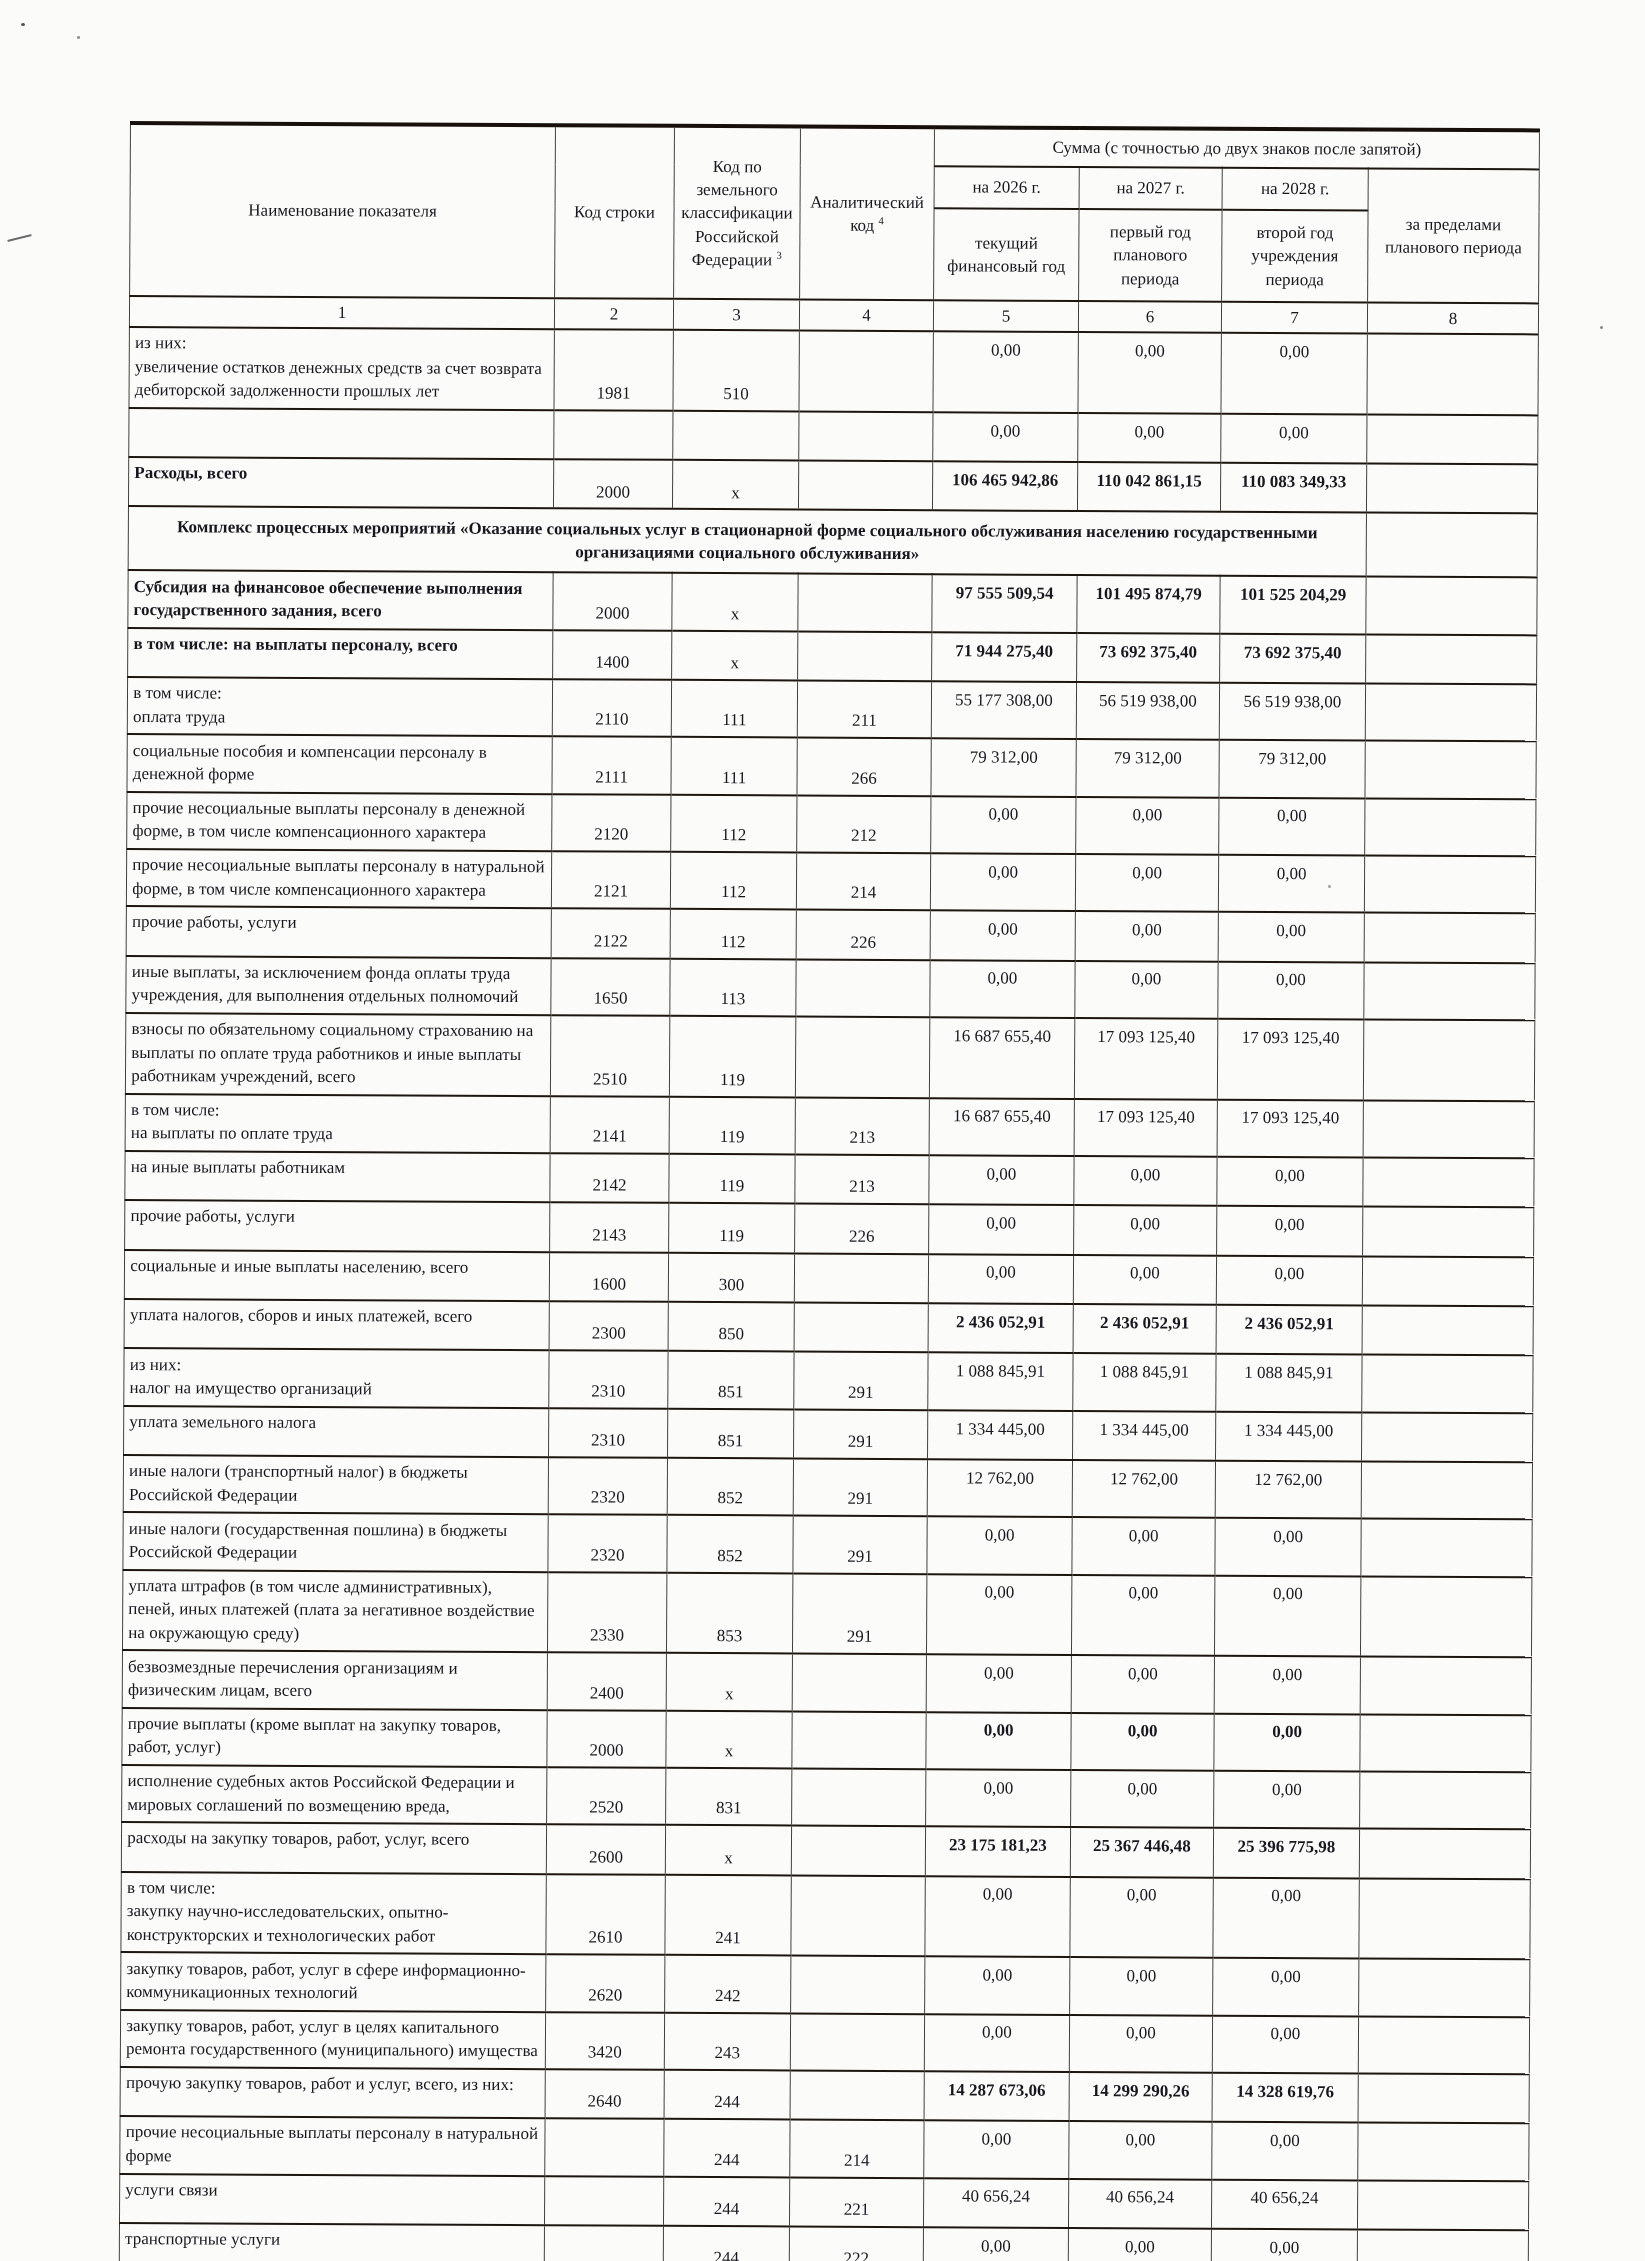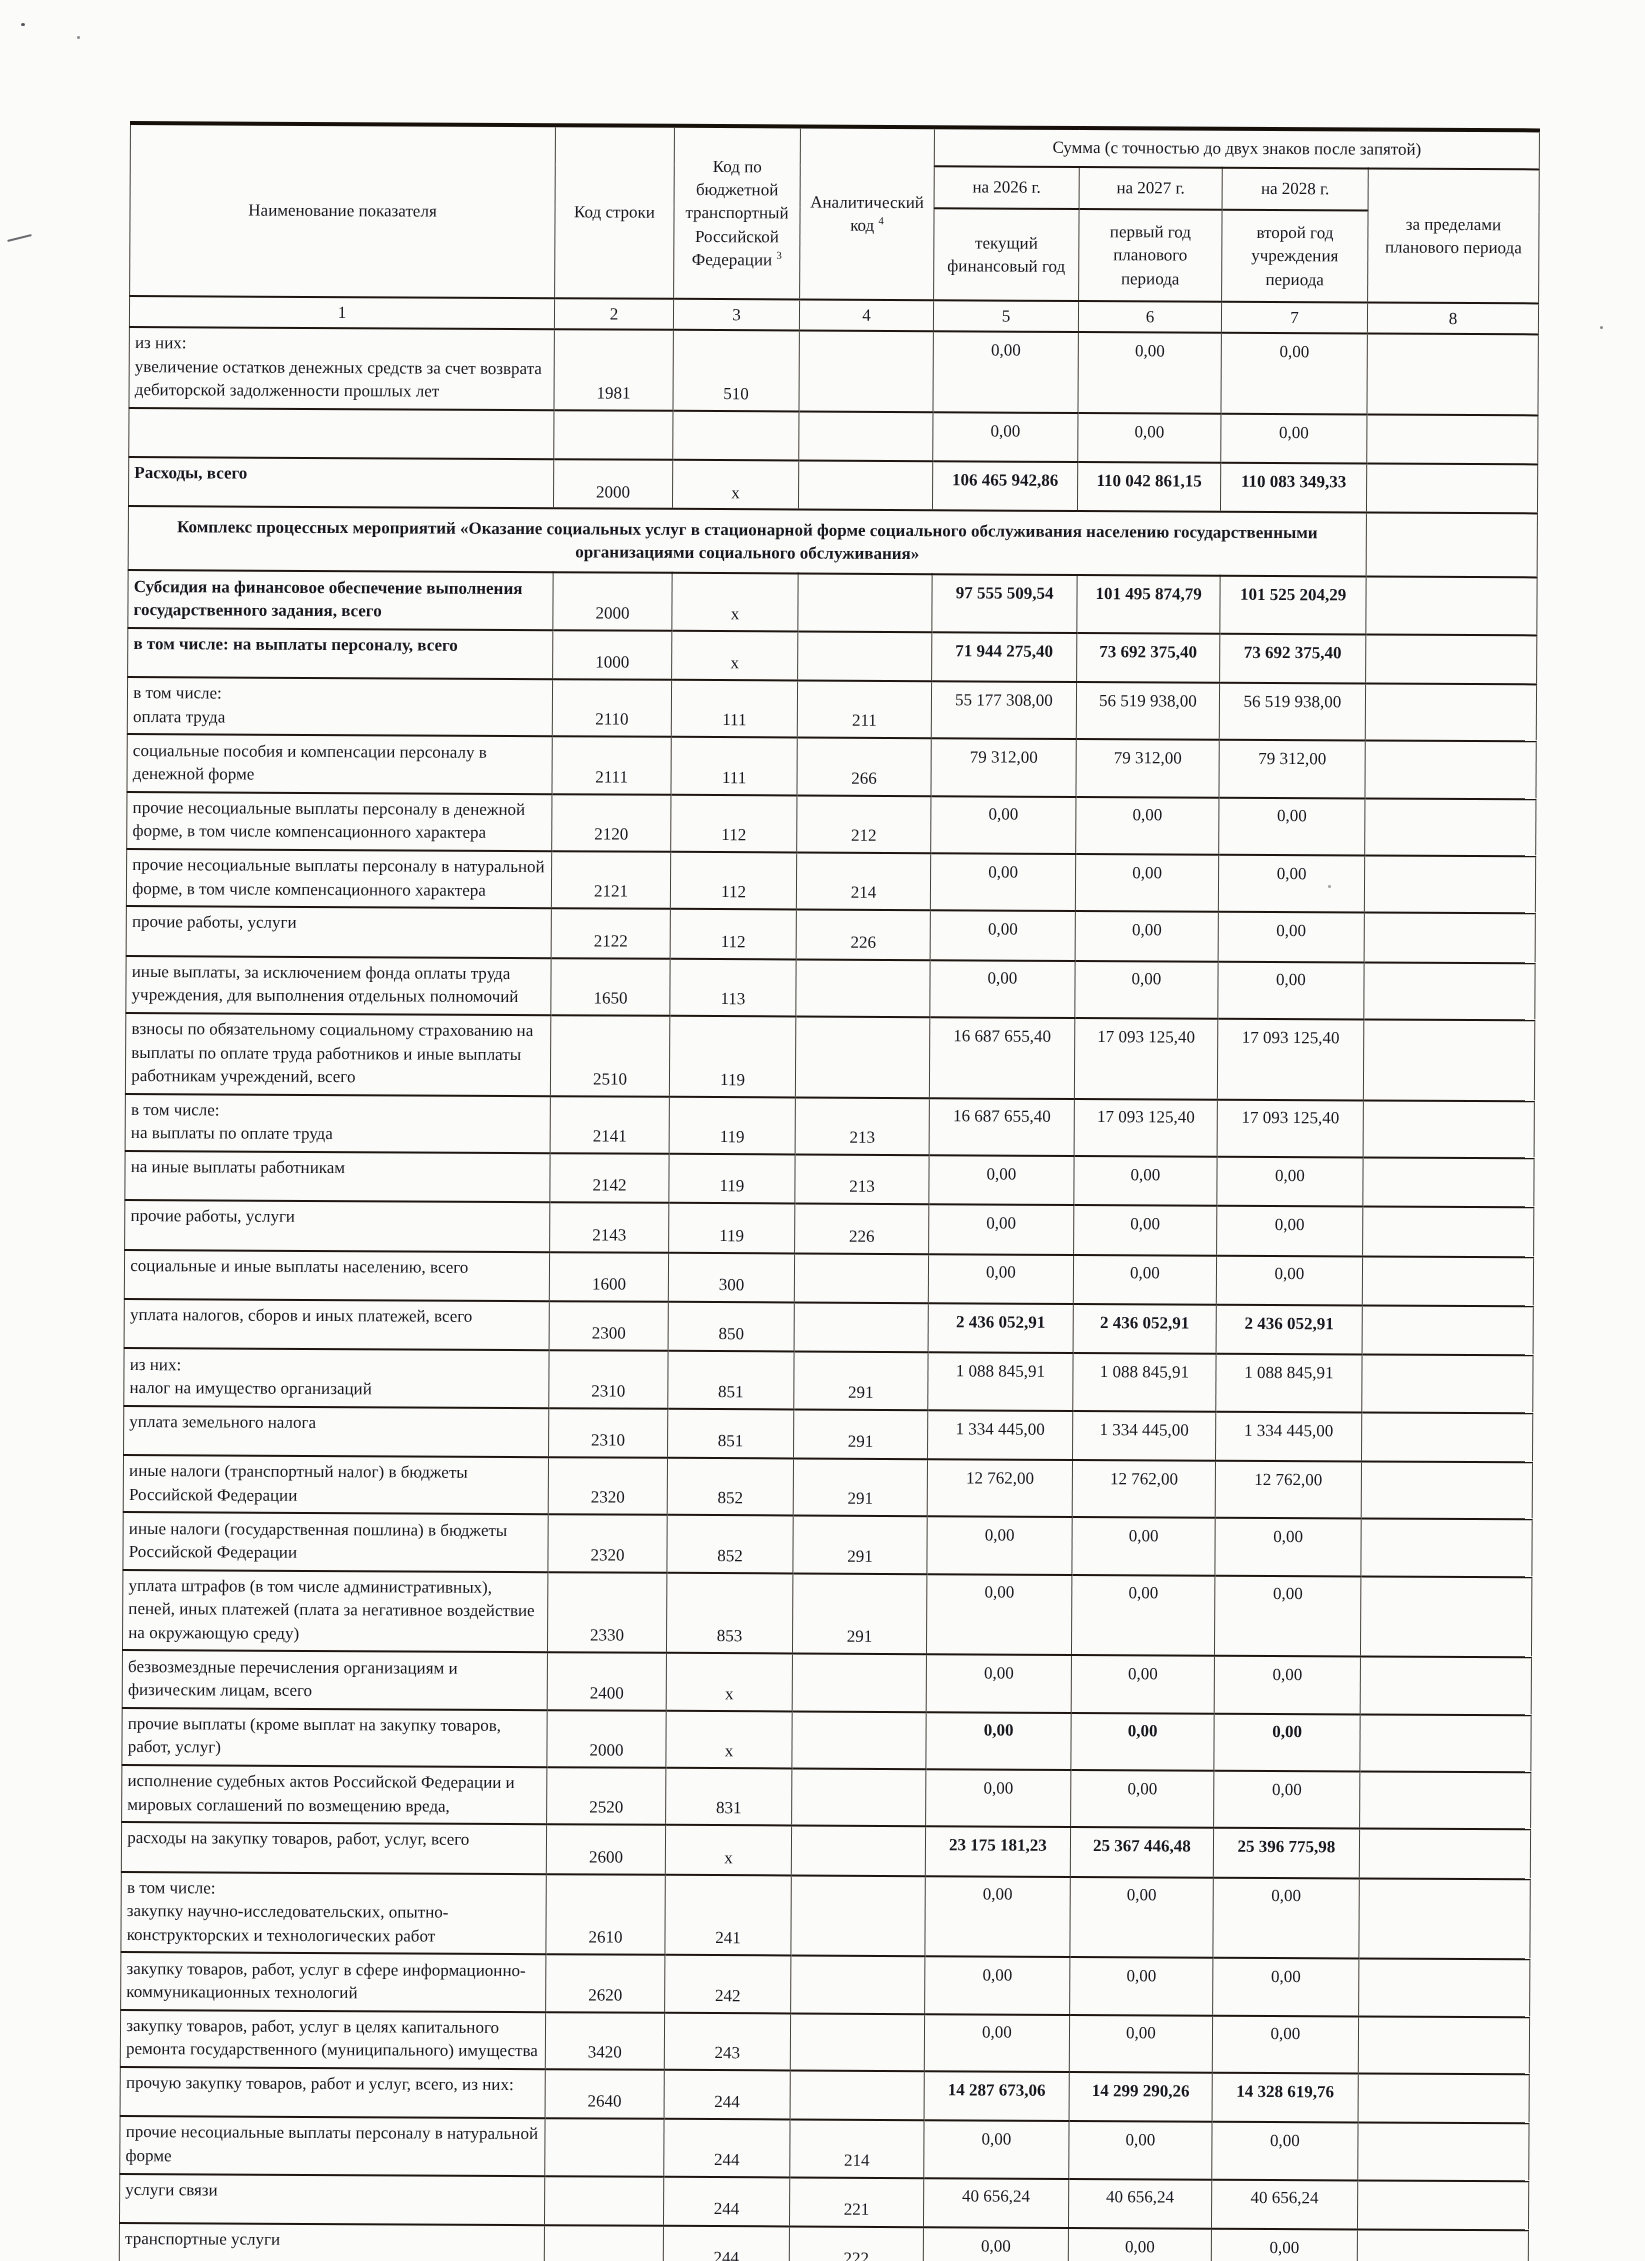--- a/index.html
+++ b/index.html
@@ -88,21 +88,21 @@
         <col style="width:134px">
         <col style="width:145px">
         <col style="width:143px">
         <col style="width:146px">
         <col style="width:171px">
       </colgroup>
       <thead>
         <tr class="h1">
           <td class="hc" rowspan="3">Наименование показателя</td>
           <td class="hc" rowspan="3">Код строки</td>
-          <td class="hc" rowspan="3"><span>Код по бюджетной транспортный Российской Федерации</span> <sup>3</sup></td>
+          <td class="hc" rowspan="3"><span>Код по земельного классификации Российской Федерации</span> <sup>3</sup></td>
           <td class="hc" rowspan="3"><span>Аналитический код</span> <sup>4</sup></td>
           <td class="hc sum" colspan="4">Сумма (с точностью до двух знаков после запятой)</td>
         </tr>
         <tr class="h2">
           <td class="hc yr">на 2026 г.</td>
           <td class="hc yr">на 2027 г.</td>
           <td class="hc yr">на 2028 г.</td>
           <td class="hc beyond" rowspan="2">за пределами планового периода</td>
         </tr>
         <tr class="h3">
@@ -162,21 +162,21 @@
             <td class="cd">2000</td>
             <td class="cd">x</td>
             <td class="cd"></td>
             <td class="val b">97 555 509,54</td>
             <td class="val b">101 495 874,79</td>
             <td class="val b">101 525 204,29</td>
             <td class="beyond"></td>
           </tr>
           <tr>
             <td class="nm b">в том числе: на выплаты персоналу, всего</td>
-            <td class="cd">1000</td>
+            <td class="cd">1400</td>
             <td class="cd">x</td>
             <td class="cd"></td>
             <td class="val b">71 944 275,40</td>
             <td class="val b">73 692 375,40</td>
             <td class="val b">73 692 375,40</td>
             <td class="beyond"></td>
           </tr>
           <tr>
             <td class="nm">в том числе:
 оплата труда</td>

